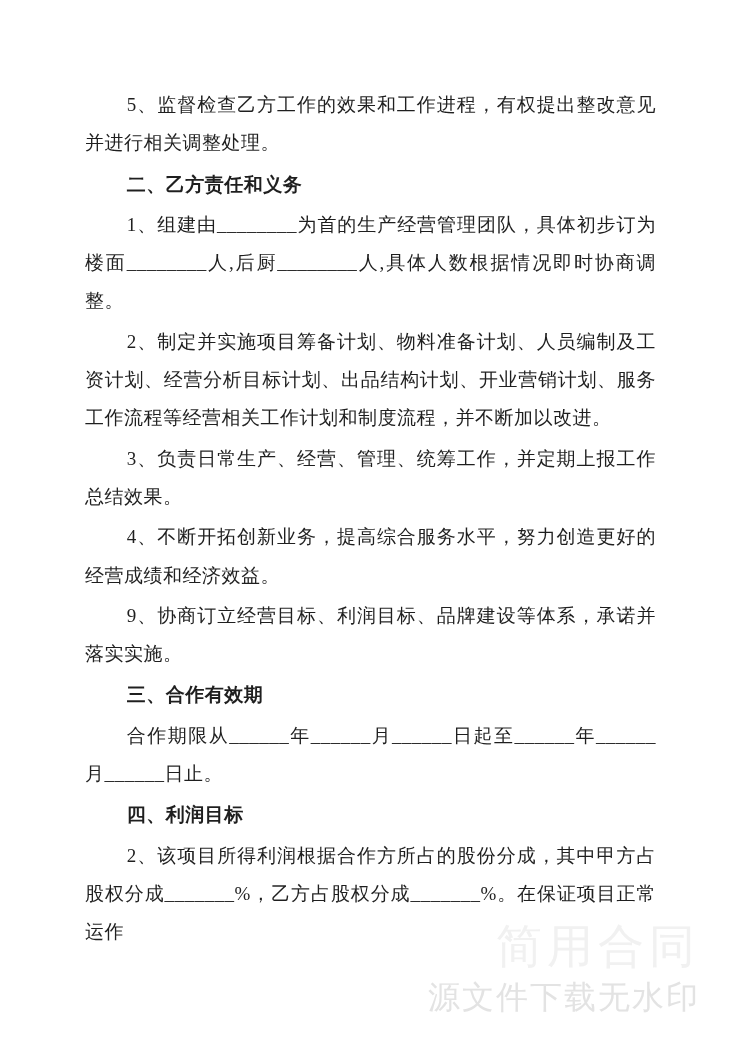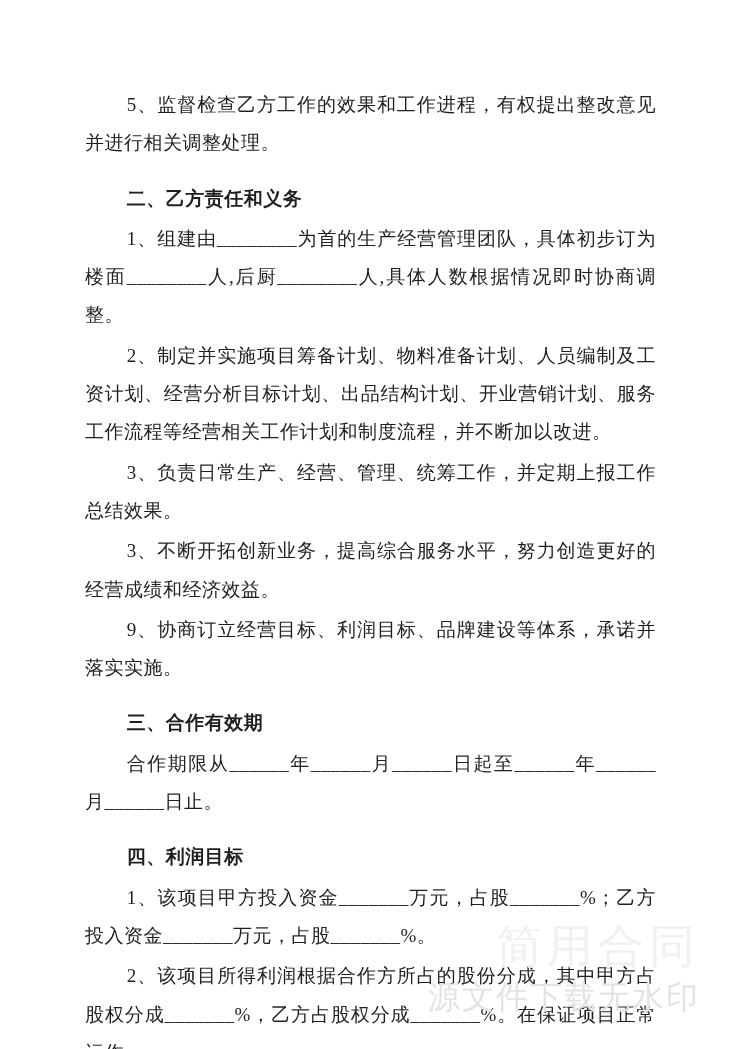--- a/index.html
+++ b/index.html
@@ -27,21 +27,21 @@
     margin: 0 0 2px 0;
     font-size: 19px;
     line-height: 38.3px;
     text-align: justify;
     text-indent: 2.2em;
     letter-spacing: 0.5px;
     word-break: break-all;
   }
   .content p.heading {
     font-weight: bold;
-    margin-top: 17px;
+    margin-top: 3px;
     margin-bottom: 2px;
   }
   .watermark {
     position: absolute;
     top: 921px;
     right: 58px;
     text-align: right;
     font-weight: normal;
     font-family: "Liberation Sans", "DejaVu Sans", sans-serif;
     user-select: none;
@@ -64,26 +64,25 @@
 </head>
 <body>
 
 <div class="page">
   <div class="content">
     <p class="body">5、监督检查乙方工作的效果和工作进程，有权提出整改意见并进行相关调整处理。</p>
     <p class="heading">二、乙方责任和义务</p>
     <p class="body">1、组建由________为首的生产经营管理团队，具体初步订为楼面________人,后厨________人,具体人数根据情况即时协商调整。</p>
     <p class="body">2、制定并实施项目筹备计划、物料准备计划、人员编制及工资计划、经营分析目标计划、出品结构计划、开业营销计划、服务工作流程等经营相关工作计划和制度流程，并不断加以改进。</p>
     <p class="body">3、负责日常生产、经营、管理、统筹工作，并定期上报工作总结效果。</p>
-    <p class="body">3、不断开拓创新业务，提高综合服务水平，努力创造更好的经营成绩和经济效益。</p>
+    <p class="body">4、不断开拓创新业务，提高综合服务水平，努力创造更好的经营成绩和经济效益。</p>
     <p class="body">9、协商订立经营目标、利润目标、品牌建设等体系，承诺并落实实施。</p>
     <p class="heading">三、合作有效期</p>
     <p class="body">合作期限从______年______月______日起至______年______月______日止。</p>
     <p class="heading">四、利润目标</p>
-    <p class="body">1、该项目甲方投入资金_______万元，占股_______%；乙方投入资金_______万元，占股_______%。</p>
     <p class="body">2、该项目所得利润根据合作方所占的股份分成，其中甲方占股权分成_______%，乙方占股权分成_______%。在保证项目正常运作</p>
   </div>
 
   <div class="watermark">
     <div class="wm-title">简用合同</div>
     <div class="wm-sub">源文件下载无水印</div>
   </div>
 </div>
 
 </body></html>

